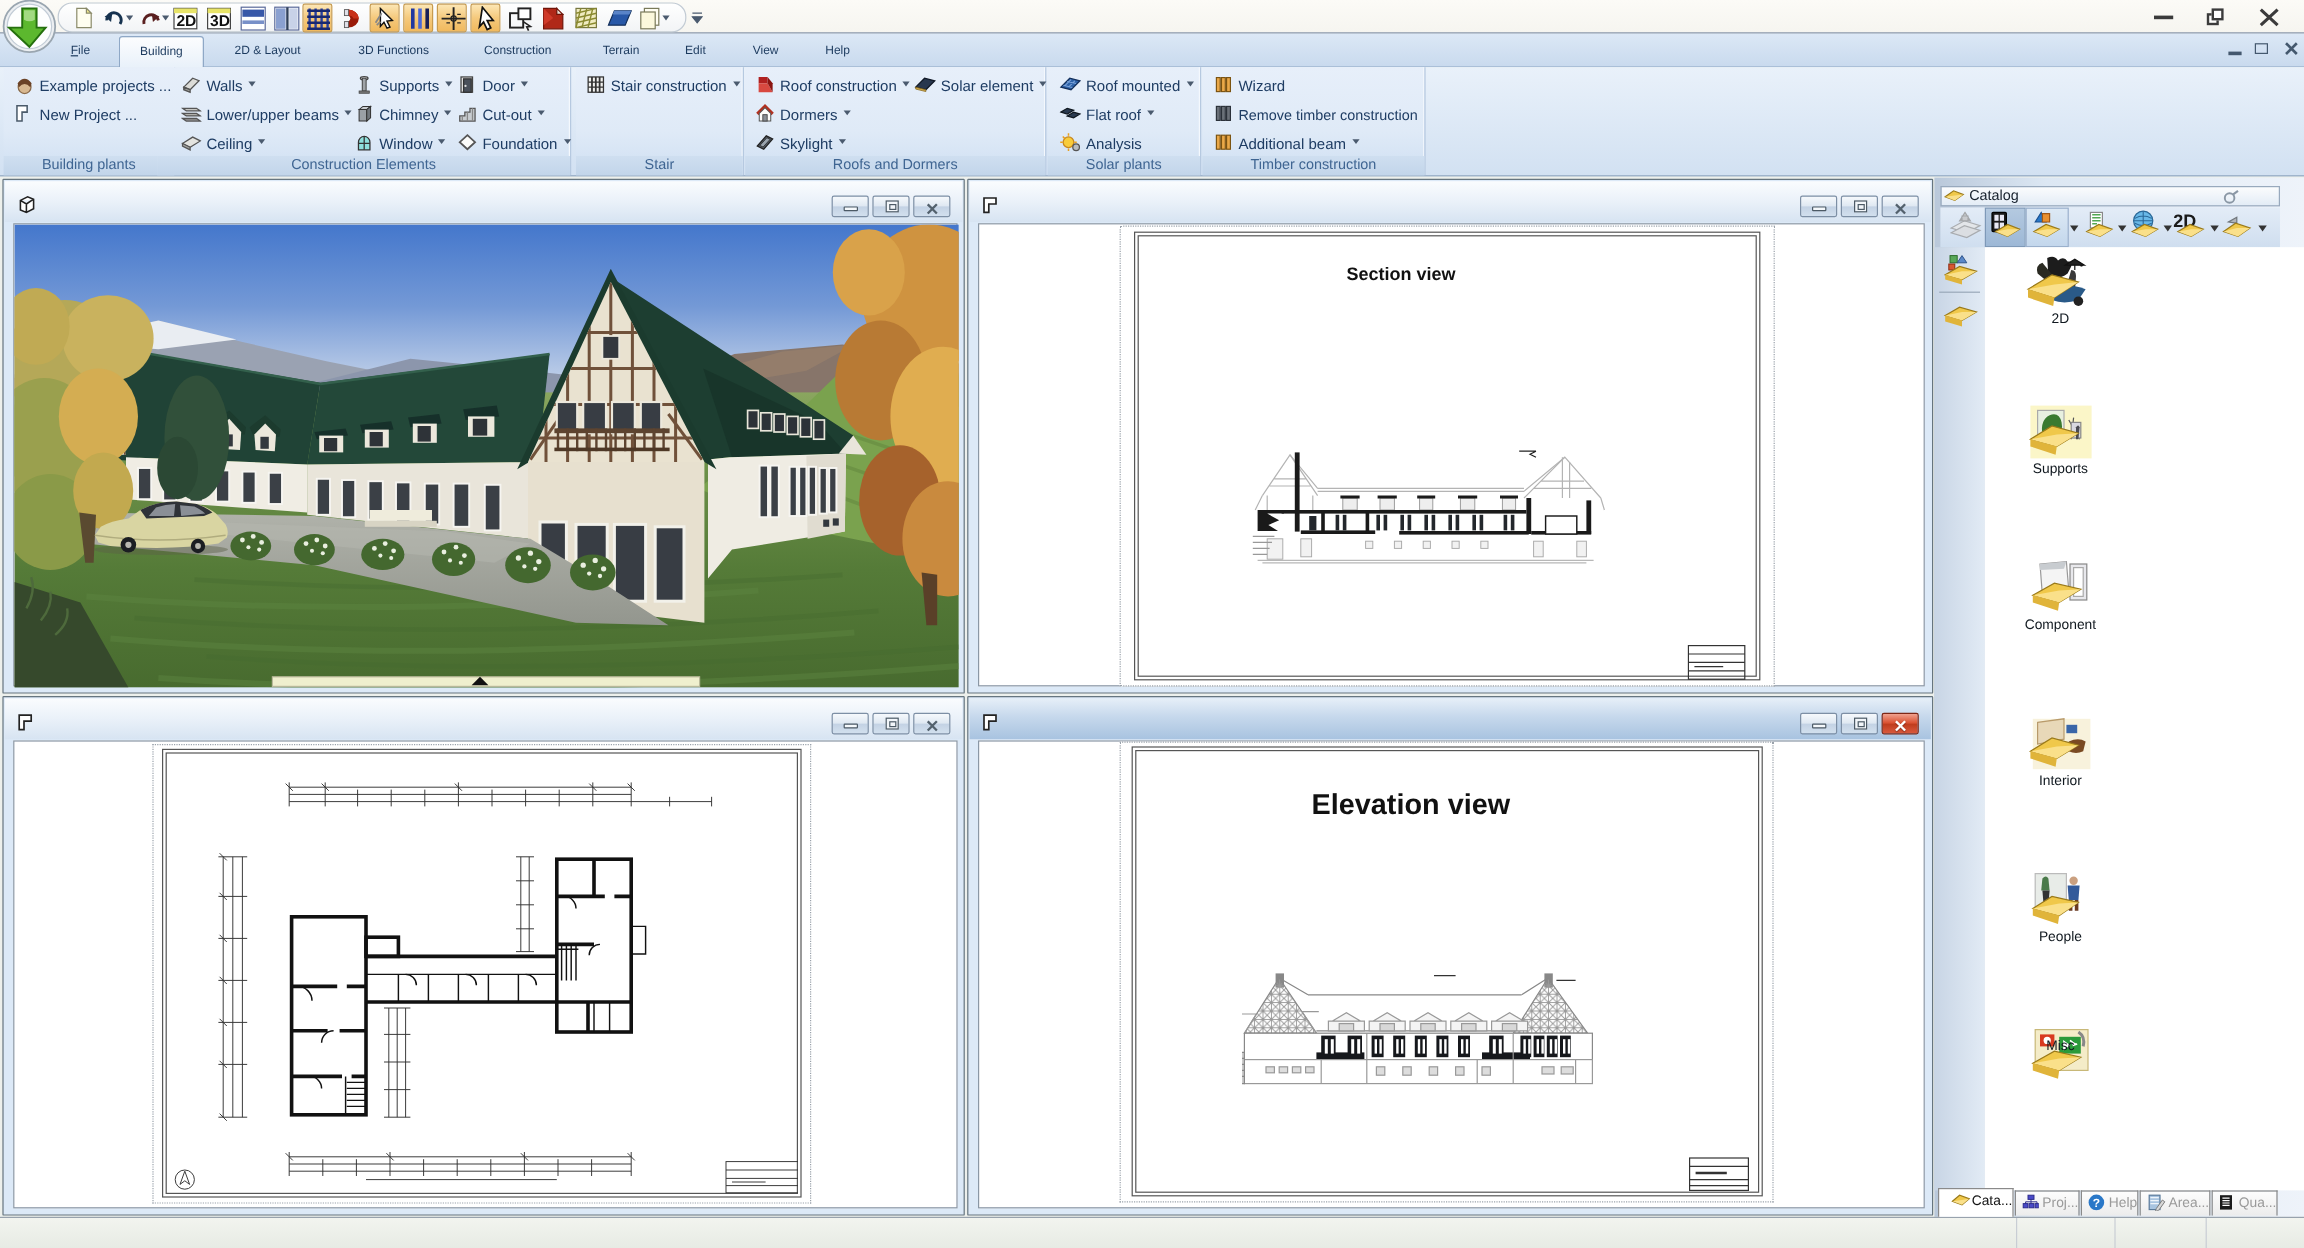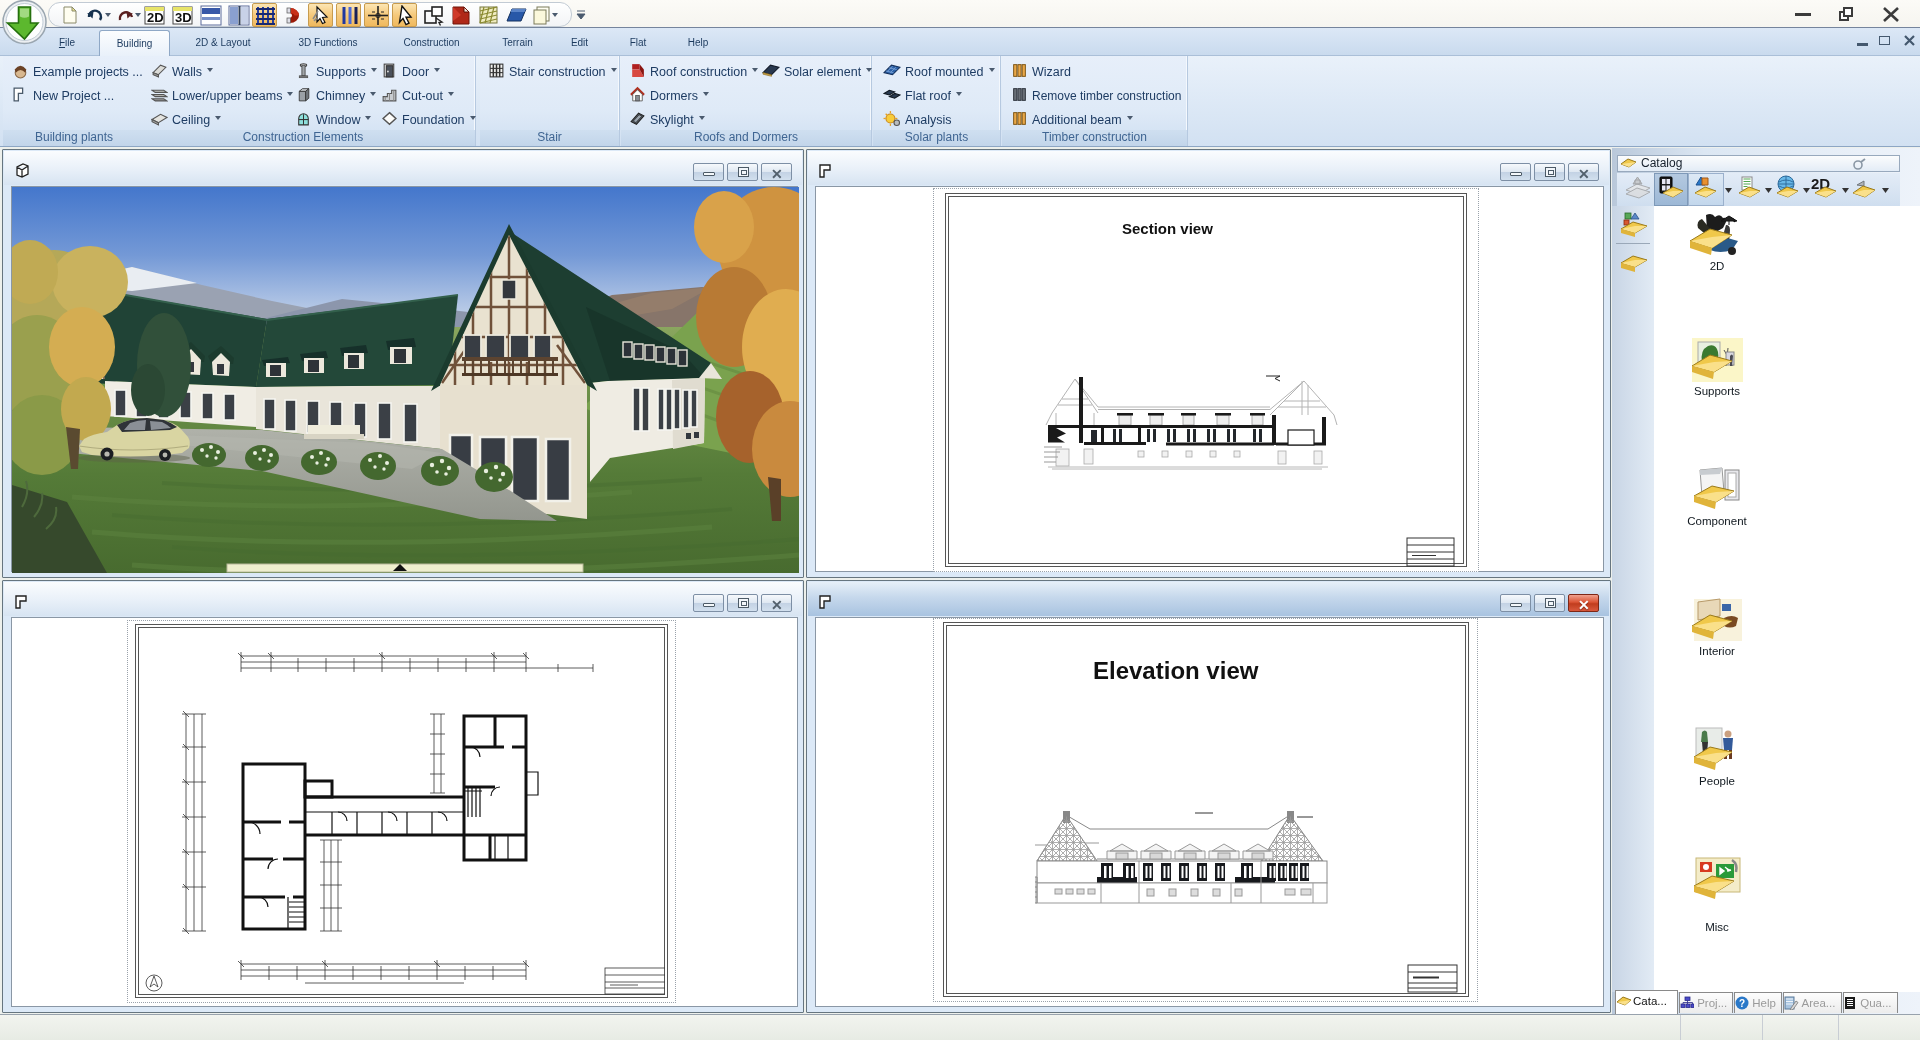--- a/index.html
+++ b/index.html
@@ -29,21 +29,21 @@
 .wclient{position:absolute;background:#fff;border:1px solid #8a97a5}
 
 .paper{position:absolute;background:#fff;border:1px dotted #9aa2ab}
 .pframe{position:absolute;border:1px solid #555;outline:1px solid #555;outline-offset:2px}
 .ptitle{position:absolute;font-weight:bold;color:#111;letter-spacing:0px}
 
 #catalog{left:1612px;top:148px;width:308px;height:866px;background:linear-gradient(90deg,#b9c8da,#dce7f3 30%,#eef3fa)}
 .cathead{position:absolute;left:5px;top:7px;width:283px;height:17px;background:linear-gradient(#fbfcfd,#e3ecf6);border:1px solid #98a9bd;font-size:12px;color:#16202c;line-height:15px}
 .cattool{position:absolute;left:5px;top:25px;width:283px;height:33px;background:linear-gradient(#e3ecf7,#cfdeef)}
 .catitem{position:absolute;width:90px;text-align:center;font-size:11.5px;color:#10181f}
-.cattab{position:absolute;top:844px;height:21px;background:linear-gradient(#fdfdfd,#ececec);border:1px solid #8a8a8a;border-bottom:none;font-size:11.5px;color:#9a9a9a;line-height:20px;text-align:left}
+.cattab{position:absolute;top:844px;height:21px;background:linear-gradient(#fdfdfd,#ececec);border:1px solid #8a8a8a;border-bottom:none;font-size:11.5px;color:#9a9a9a;line-height:20px;text-align:right}
 
 #status{left:0;top:1014px;width:1920px;height:26px;background:linear-gradient(#f2f4ef,#e7ebe4);border-top:1px solid #98a2ad}
 </style></head>
 <body>
 
 <div class="abs" id="titlebar"></div>
 
 <div class="abs" style="left:1795px;top:13px;width:16px;height:3px;background:#3b3b3b"></div>
 <div class="abs" style="left:1843px;top:7px;width:10px;height:10px;border:2px solid #3b3b3b;background:#fff;z-index:2"></div>
 <div class="abs" style="left:1839px;top:11px;width:10px;height:10px;border:2px solid #3b3b3b;background:#fdfdfc"></div>
@@ -188,21 +188,21 @@
 </svg>
 
 <div class="abs" id="menurow"></div>
 <div class="tab" style="left:46px;width:42px"><span style="text-decoration:underline">F</span>ile</div>
 <div class="tab active" style="left:99px;width:71px">Building</div>
 <div class="tab" style="left:180px;width:86px">2D &amp; Layout</div>
 <div class="tab" style="left:283px;width:90px">3D Functions</div>
 <div class="tab" style="left:390px;width:83px">Construction</div>
 <div class="tab" style="left:492px;width:51px">Terrain</div>
 <div class="tab" style="left:562px;width:35px">Edit</div>
-<div class="tab" style="left:617px;width:42px">Flat</div>
+<div class="tab" style="left:617px;width:42px">View</div>
 <div class="tab" style="left:678px;width:40px">Help</div>
 
 <div class="abs" style="left:1857px;top:43px;width:11px;height:3px;background:#44586e"></div>
 <div class="abs" style="left:1879px;top:36px;width:11px;height:9px;border:1.5px solid #44586e"></div>
 <svg class="abs" style="left:1903px;top:34px" width="13" height="13">
     <path d="M2 2 L11 11 M11 2 L2 11" stroke="#44586e" stroke-width="2.2"></path>
   </svg>
 
 <div class="abs" id="ribbon"></div>
 <div class="rgroup" style="left:3px;width:143px">
@@ -1057,21 +1057,21 @@
         <rect x="4" y="2" width="44" height="34" fill="#f4ecc8" stroke="#c8b878"></rect>
         <rect x="8" y="6" width="12" height="10" fill="#d83a20"></rect>
         <circle cx="14" cy="11" r="3" fill="#fff"></circle>
         <rect x="24" y="8" width="18" height="14" fill="#2a9a3a"></rect>
         <path d="M28 12 l4 3 -4 3 Z M33 11 q3 2 3 4 l3 -1" stroke="#fff" fill="#fff" stroke-width="1.4"></path>
         <path d="M40 4 q6 4 4 12" stroke="#888" fill="none" stroke-width="2.5"></path>
         <path d="M2 30 L20 20 L42 25 L24 36 Z" fill="#f0c84a" stroke="#9a7a1a"></path>
         <path d="M2 30 L24 26 L42 25 L24 36 Z" fill="#fae08a"></path>
         <path d="M2 30 L24 36 L23 43 L2 36 Z" fill="#e0b43a"></path>
       </svg>
-  <div class="catitem" style="left:60px;top:773px">Misc</div>
+  <div class="catitem" style="left:60px;top:718px">Misc</div>
   </div>
   <div class="cattab" style="left:3px;top:842px;width:63px;height:24px;background:#fff;color:#111;z-index:2"><svg width="17" height="13" style="vertical-align:-2px">
         <path d="M1 8 L7 3 L15 6 L9 11 Z" fill="#f0c84a" stroke="#9a7a1a"></path>
         <path d="M1 8 L9 7 L15 6 L9 11 Z" fill="#fae08a"></path>
       </svg>Cata...</div>
   <div class="cattab" style="left:67px;width:54px"><svg width="14" height="13" style="vertical-align:-2px">
         <g fill="#4a4ac8" stroke="#2a2a8a" stroke-width=".8">
           <rect x="5" y="1" width="5" height="3.5"></rect>
           <rect x="1" y="8" width="4" height="3.5"></rect>
           <rect x="6" y="8" width="4" height="3.5"></rect>

